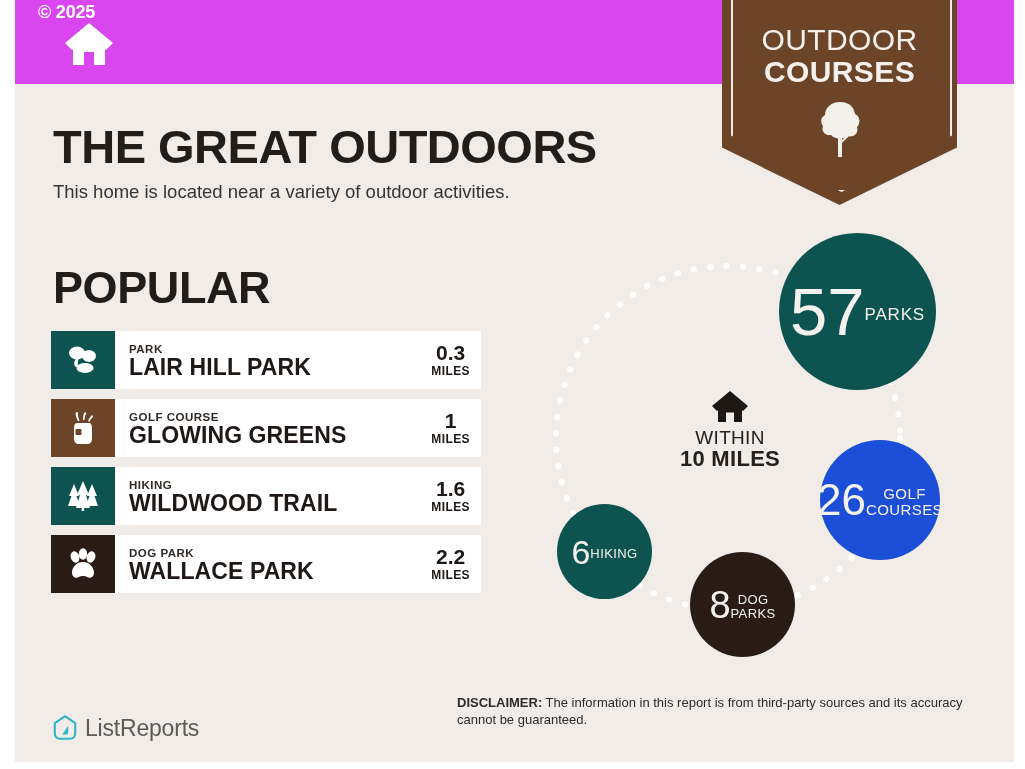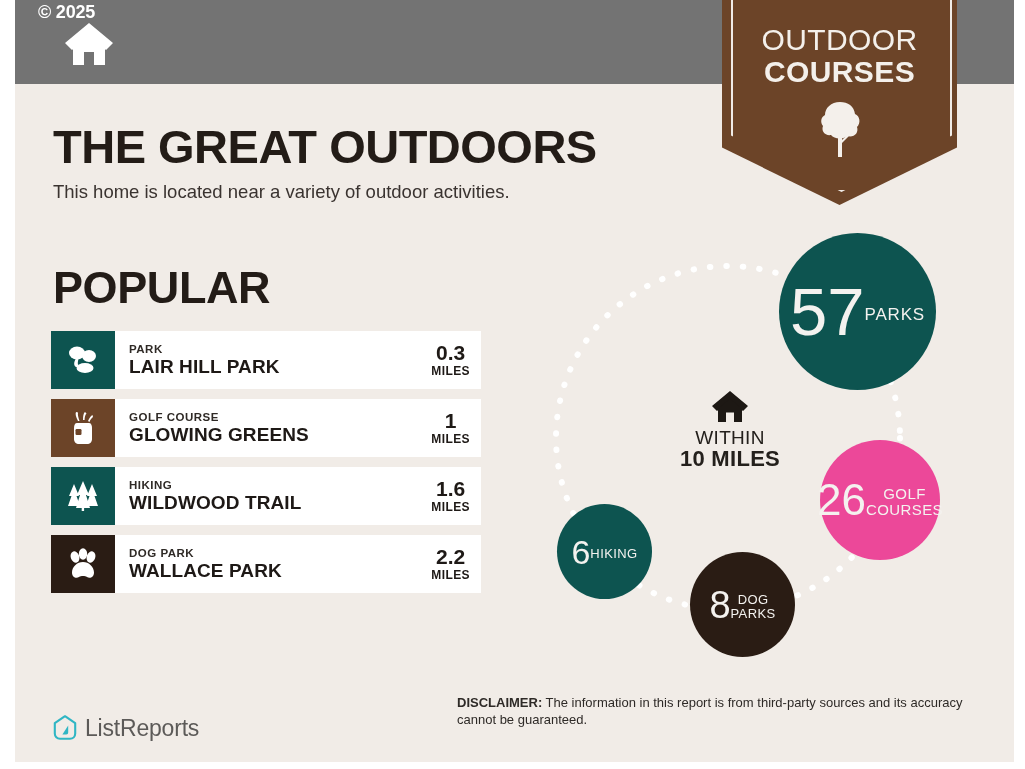--- a/index.html
+++ b/index.html
@@ -23,21 +23,21 @@
   
   .edge-left  { position:absolute; left:0;   top:0; width:15px;  height:769px; background:#ffffff; z-index:60;}
   .edge-right { position:absolute; right:0;  top:0; width:11px;  height:769px; background:#ffffff; z-index:60;}
   .edge-bottom{ position:absolute; left:0; bottom:0; width:1025px; height:7px; background:#ffffff; z-index:60;}
 
   
   .header-bar {
     position: absolute;
     left: 15px; top: 0;
     width: 999px; height: 84px;
-    background: #737373;
+    background: #d946ef;
   }
   .addr-house {
     position:absolute; left:48px; top:21px;
     width:52px; height:45px;
   }
   .copy-mark {
     position:absolute; left:23px; top:2px;
     color:#ffffff;
     font-size:18px; font-weight:bold;
     letter-spacing:-0.2px;
@@ -126,21 +126,21 @@
   .ic-brown { background:#6c4428; }
   .ic-dark  { background:#2a1c14; }
   .row-text { flex:1 1 auto; padding-left:14px; }
   .row-cat {
     font-size:11.5px; font-weight:bold;
     color:#2f2a26;
     letter-spacing:0.5px;
     line-height:14px;
   }
   .row-name {
-    font-size:19px; font-weight:bold;
+    font-size:23px; font-weight:bold;
     color:#1e1916;
     letter-spacing:0.1px;
     line-height:22px;
   }
   .row-dist {
     flex:0 0 auto;
     padding-right:11px;
     text-align:center;
   }
   .dist-num {
@@ -168,21 +168,21 @@
     text-align:center;
   }
   .b-parks {
     left:259px; top:18px; width:157px; height:157px;
     background:#0d5450;
   }
   .b-parks .bnum { font-size:67px; line-height:62px; }
   .b-parks .blab { font-size:17px; letter-spacing:0.8px; margin-top:6px; }
   .b-golf {
     left:300px; top:225px; width:120px; height:120px;
-    background:#ec4899;
+    background:#1d4ed8;
   }
   .b-golf .bnum { font-size:44px; line-height:40px; }
   .b-golf .blab { font-size:15px; letter-spacing:0.4px; margin-top:4px; line-height:16px; }
   .b-dog {
     left:170px; top:337px; width:105px; height:105px;
     background:#2a1c14;
   }
   .b-dog .bnum { font-size:38px; line-height:34px; }
   .b-dog .blab { font-size:13px; letter-spacing:0.4px; margin-top:4px; line-height:14px; }
   .b-hike {

